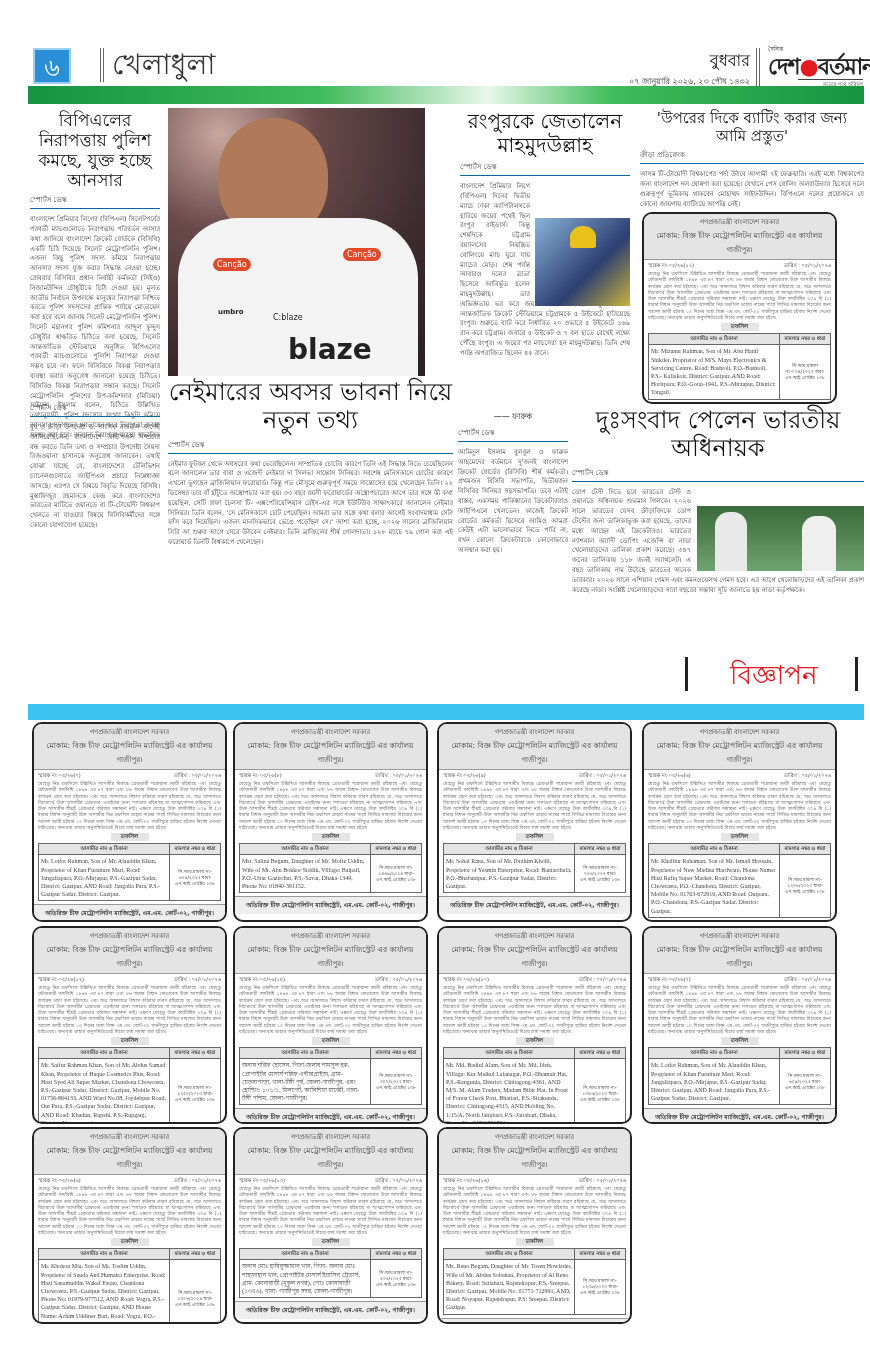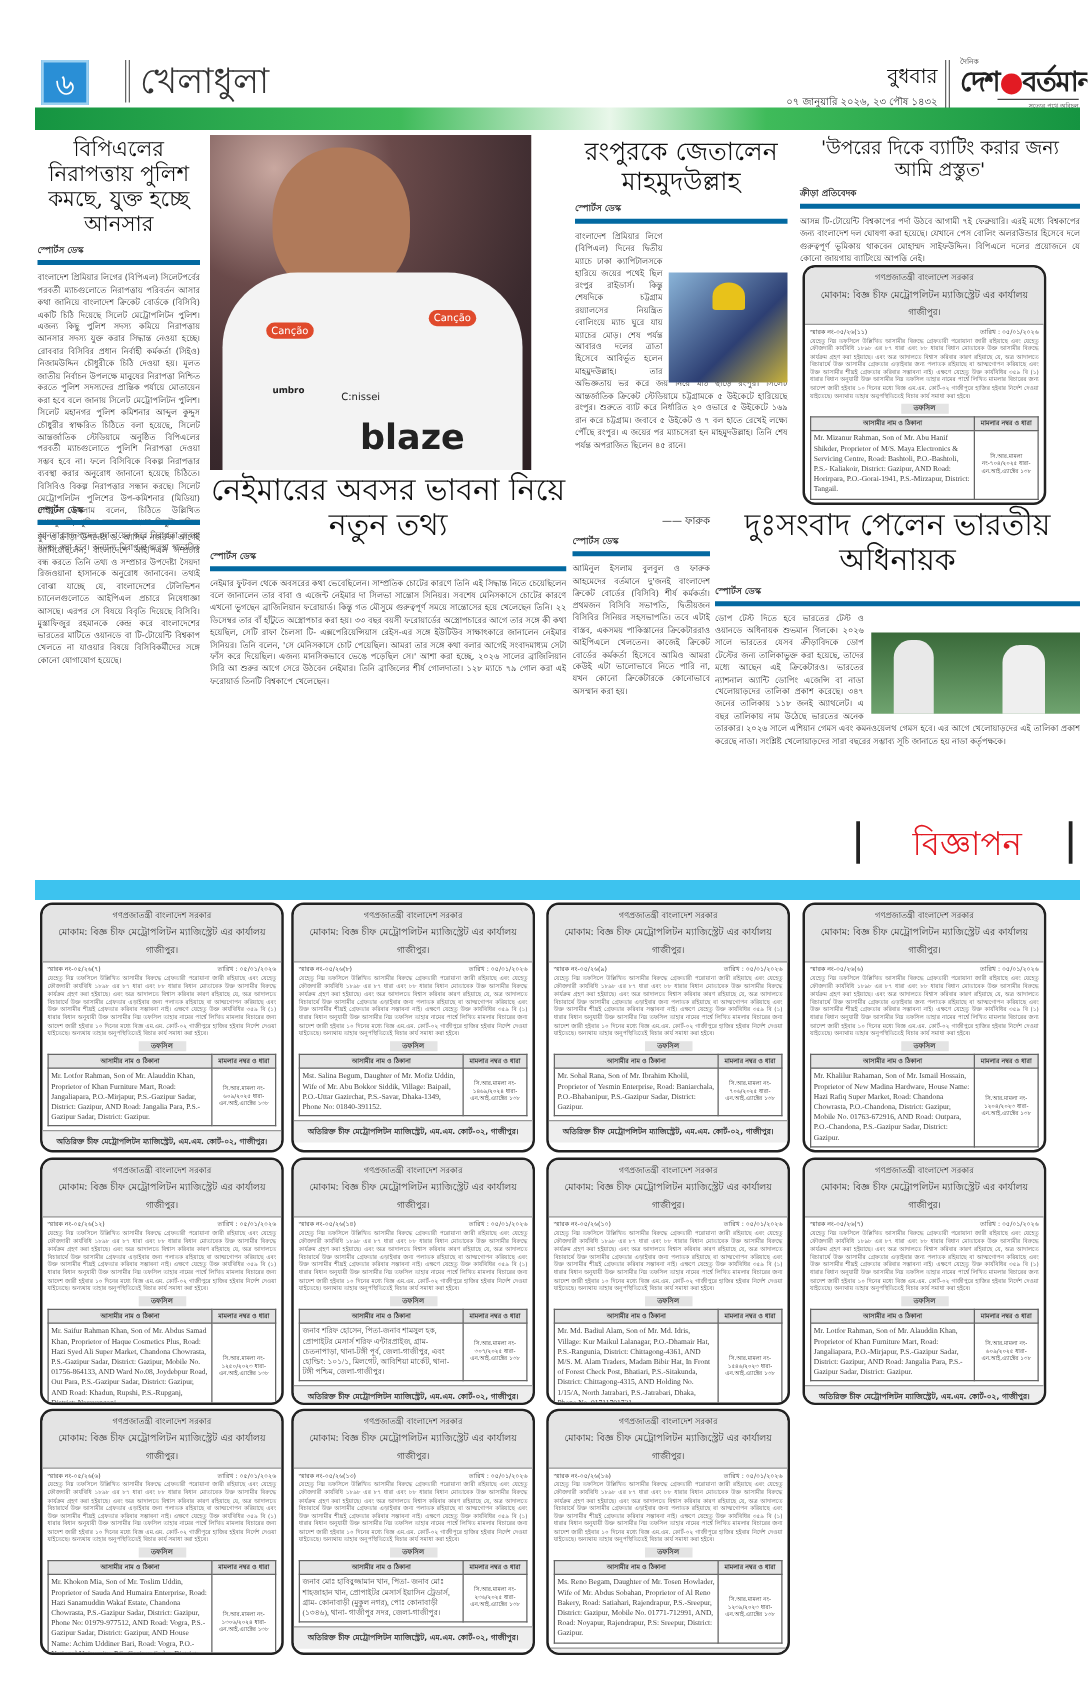--- a/index.html
+++ b/index.html
@@ -12,21 +12,21 @@
 #day{font-size:16px;font-weight:normal;color:#111}
 #date{font-size:8px;color:#333;margin-top:0}
 #logo{left:768px;top:44px;width:95px}
 #logo-small{font-size:6px;color:#333}
 #logo-main{font-size:22px;font-weight:bold;color:#222;letter-spacing:-1px;line-height:24px}
 #logo-main .dot{color:#e21b23}
 #logo-tag{font-size:5px;color:#444;text-align:right;border-top:1px solid #444;margin-left:30px;padding-top:1px}
 #green-bar{left:28px;top:86px;width:836px;height:18px;background:linear-gradient(90deg,#159441 0%,#3fbb5a 35%,#e9f7ea 55%,#3fbb5a 70%,#159441 100%)}
 
 .headline{font-family:"DejaVu Serif",serif;color:#111;text-align:center;line-height:1.18}
-.byline{font-size:7px;font-weight:bold;color:#333;border-bottom:4px solid #0369a1;padding-bottom:2px;margin:4px 0 6px}
+.byline{font-size:7px;font-weight:normal;color:#333;border-bottom:1px solid #0369a1;padding-bottom:2px;margin:4px 0 6px}
 .body{font-size:6.5px;line-height:9.8px;color:#333;text-align:justify}
 .photo{background:#777;overflow:hidden}
 
 .notice{position:absolute;width:195px;border:2px solid #222;border-radius:10px;background:#fff;font-size:5px;color:#333;overflow:hidden}
 .notice .nh{background:#e4e4e4;text-align:center;padding:3px 2px;border-bottom:1px solid #999}
 .notice .nh1{font-size:6.5px}
 .notice .nh2{font-size:7.5px;margin-top:2px}
 .notice .nh3{font-size:7px;margin-top:2px}
 .notice .ref{display:flex;justify-content:space-between;padding:2px 4px 0;font-size:5px}
 .notice .nb{padding:1px 4px;font-size:4.6px;line-height:6.3px;text-align:justify;color:#555}
@@ -68,21 +68,21 @@
   <div class="byline">স্পোর্টস ডেস্ক</div>
   <div class="body" style="height:190px;overflow:hidden">যুব ও ক্রীড়া উপদেষ্টা ড. আসিফ নজরুল আগেই জানিয়েছিলেন, বাংলাদেশে আইপিএল সম্প্রচার বন্ধ করতে তিনি তথ্য ও সম্প্রচার উপদেষ্টা সৈয়দা রিজওয়ানা হাসানকে অনুরোধ জানাবেন। তথ্যই বোঝা যাচ্ছে যে, বাংলাদেশের টেলিভিশন চ্যানেলগুলোতে আইপিএল প্রচারে নিষেধাজ্ঞা আসছে। এরপর সে বিষয়ে বিবৃতি দিয়েছে বিসিবি। মুস্তাফিজুর রহমানকে কেন্দ্র করে বাংলাদেশের ভারতের মাটিতে ওয়ানডে বা টি-টোয়েন্টি বিশ্বকাপ খেলতে না যাওয়ার বিষয়ে বিসিবিকর্মীদের সঙ্গে কোনো যোগাযোগ হয়েছে।</div>
 </div>
 
 <div class="abs photo" style="left:168px;top:108px;width:257px;height:268px;background:radial-gradient(circle at 20% 10%,#c9a8a0 0,#6a4a4a 30%,#3b2a2e 70%,#2b1f22 100%)">
   <div class="abs" style="left:50px;top:10px;width:110px;height:120px;border-radius:48% 48% 45% 45%;background:#b07a5a"></div>
   <div class="abs" style="left:10px;top:110px;width:240px;height:170px;border-radius:60px 60px 0 0;background:#f3f3f3"></div>
   <div class="abs" style="left:45px;top:150px;font-size:8px;color:#fff;background:#e04a2c;border-radius:8px;padding:2px 4px">Canção</div>
   <div class="abs" style="left:175px;top:140px;font-size:8px;color:#fff;background:#e04a2c;border-radius:8px;padding:2px 4px">Canção</div>
   <div class="abs" style="left:50px;top:200px;font-size:7px;color:#222;font-weight:bold">umbro</div>
-  <div class="abs" style="left:105px;top:205px;font-size:8px;color:#222">C:nissei</div>
+  <div class="abs" style="left:105px;top:205px;font-size:8px;color:#222">C:blaze</div>
   <div class="abs" style="left:120px;top:225px;font-size:28px;font-weight:bold;color:#222">blaze</div>
 </div>
 
 <div class="abs" style="left:168px;top:378px;width:285px">
   <div class="headline" style="font-size:24px">নেইমারের অবসর ভাবনা নিয়ে নতুন তথ্য</div>
   <div class="byline">স্পোর্টস ডেস্ক</div>
   <div class="body" style="height:200px;overflow:hidden">নেইমার ফুটবল থেকে অবসরের কথা ভেবেছিলেন। সাম্প্রতিক চোটের কারণে তিনি এই সিদ্ধান্ত নিতে চেয়েছিলেন বলে জানালেন তার বাবা ও এজেন্ট নেইমার দা সিলভা সান্তোস সিনিয়র। সবশেষ মেনিসকাসে চোটের কারণে এখনো ভুগছেন ব্রাজিলিয়ান ফরোয়ার্ড। কিন্তু গত মৌসুমে গুরুত্বপূর্ণ সময়ে সান্তোসের হয়ে খেলেছেন তিনি। ২২ ডিসেম্বর তার বাঁ হাঁটুতে অস্ত্রোপচার করা হয়। ৩৩ বছর বয়সী ফরোয়ার্ডের অস্ত্রোপচারের আগে তার সঙ্গে কী কথা হয়েছিল, সেটি রাফা চৈলসা টি- এক্সপেরিয়েন্সিয়াস রেইস-এর সঙ্গে ইউটিউব সাক্ষাৎকারে জানালেন নেইমার সিনিয়র। তিনি বলেন, 'সে মেনিসকাসে চোট পেয়েছিল। আমরা তার সঙ্গে কথা বলার আগেই সংবাদমাধ্যম সেটা ফাঁস করে দিয়েছিল। এজন্য মানসিকভাবে ভেঙে পড়েছিল সে।' আশা করা হচ্ছে, ২০২৬ সালের ব্রাজিলিয়ান সিরি আ শুরুর আগে সেরে উঠবেন নেইমার। তিনি ব্রাজিলের শীর্ষ গোলদাতা। ১২৮ ম্যাচে ৭৯ গোল করা এই ফরোয়ার্ড তিনটি বিশ্বকাপে খেলেছেন।</div>
 </div>
 
 <div class="abs" style="left:460px;top:110px;width:170px">
@@ -96,21 +96,21 @@
   </div>
 </div>
 
 <div class="abs" style="left:640px;top:110px;width:224px">
   <div class="headline" style="font-size:15px">'উপরের দিকে ব্যাটিং করার জন্য আমি প্রস্তুত'</div>
   <div class="byline">ক্রীড়া প্রতিবেদক</div>
   <div class="body" style="height:50px;overflow:hidden">আসন্ন টি-টোয়েন্টি বিশ্বকাপের পর্দা উঠবে আগামী ৭ই ফেব্রুয়ারি। এরই মধ্যে বিশ্বকাপের জন্য বাংলাদেশ দল ঘোষণা করা হয়েছে। যেখানে পেস বোলিং অলরাউন্ডার হিসেবে দলে গুরুত্বপূর্ণ ভূমিকায় থাকবেন মোহাম্মদ সাইফউদ্দিন। বিপিএলে দলের প্রয়োজনে যে কোনো জায়গায় ব্যাটিংয়ে আপত্তি নেই।</div>
 </div>
 
 <div class="abs" style="left:458px;top:406px;width:110px">
-  <div style="text-align:right;font-size:8px;border-bottom:0;margin-top:4px">—— <span>ফারুক</span></div>
+  <div style="text-align:center;font-size:8px;border-bottom:0;margin-top:4px">—— <span>ফারুক</span></div>
   <div class="byline">স্পোর্টস ডেস্ক</div>
   <div class="body" style="height:160px;overflow:hidden">আমিনুল ইসলাম বুলবুল ও ফারুক আহমেদের বর্তমানে দু'জনই বাংলাদেশ ক্রিকেট বোর্ডের (বিসিবি) শীর্ষ কর্মকর্তা। প্রথমজন বিসিবি সভাপতি, দ্বিতীয়জন বিসিবির সিনিয়র সহসভাপতি। তবে এটাই বাস্তব, একসময় পাকিস্তানের ক্রিকেটাররাও আইপিএলে খেলতেন। কাজেই ক্রিকেট বোর্ডের কর্মকর্তা হিসেবে আমিও আমরা কেউই এটা ভালোভাবে নিতে পারি না, যখন কোনো ক্রিকেটারকে কোনোভাবে অসম্মান করা হয়।</div>
 </div>
 
 <div class="abs" style="left:572px;top:406px;width:292px">
   <div class="headline" style="font-size:24px">দুঃসংবাদ পেলেন ভারতীয় অধিনায়ক</div>
   <div class="byline">স্পোর্টস ডেস্ক</div>
   <div class="abs photo" style="left:125px;top:100px;width:167px;height:65px;background:linear-gradient(180deg,#3a6a3a,#6fa36f)">
     <div class="abs" style="left:18px;top:6px;width:32px;height:60px;border-radius:14px 14px 0 0;background:#e9e9e9"></div>
     <div class="abs" style="left:105px;top:10px;width:34px;height:56px;border-radius:14px 14px 0 0;background:#efefef"></div>

